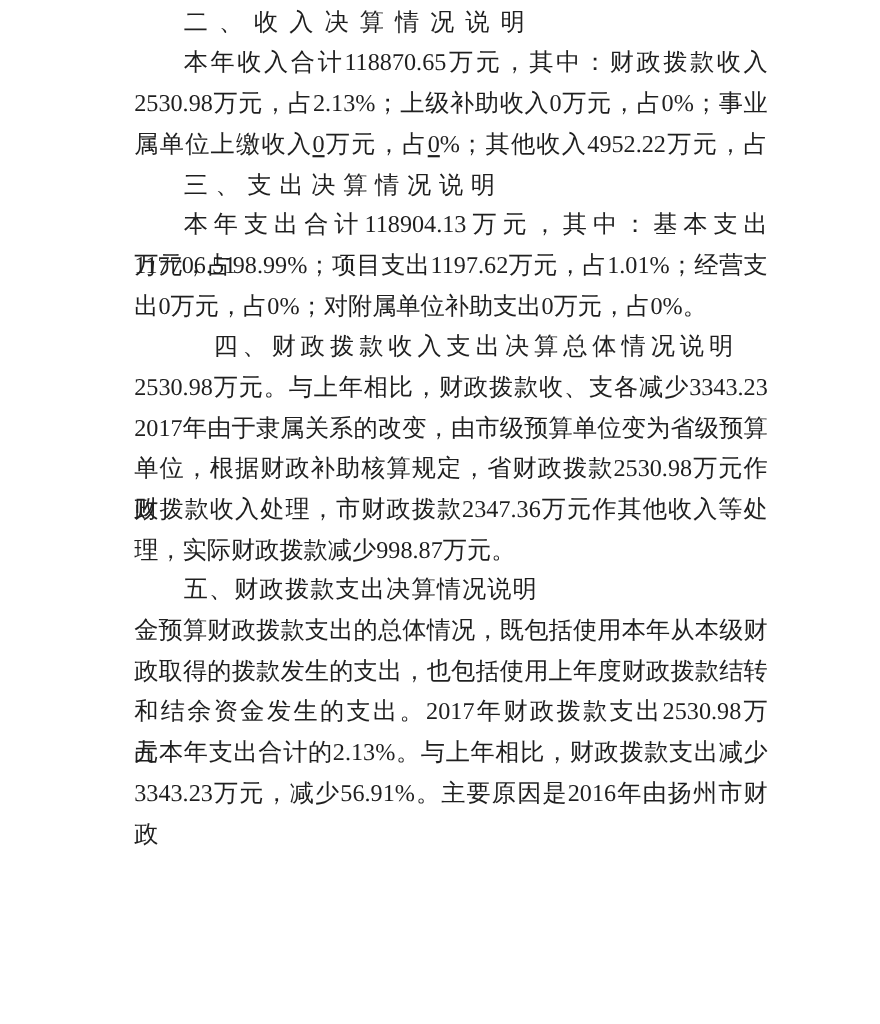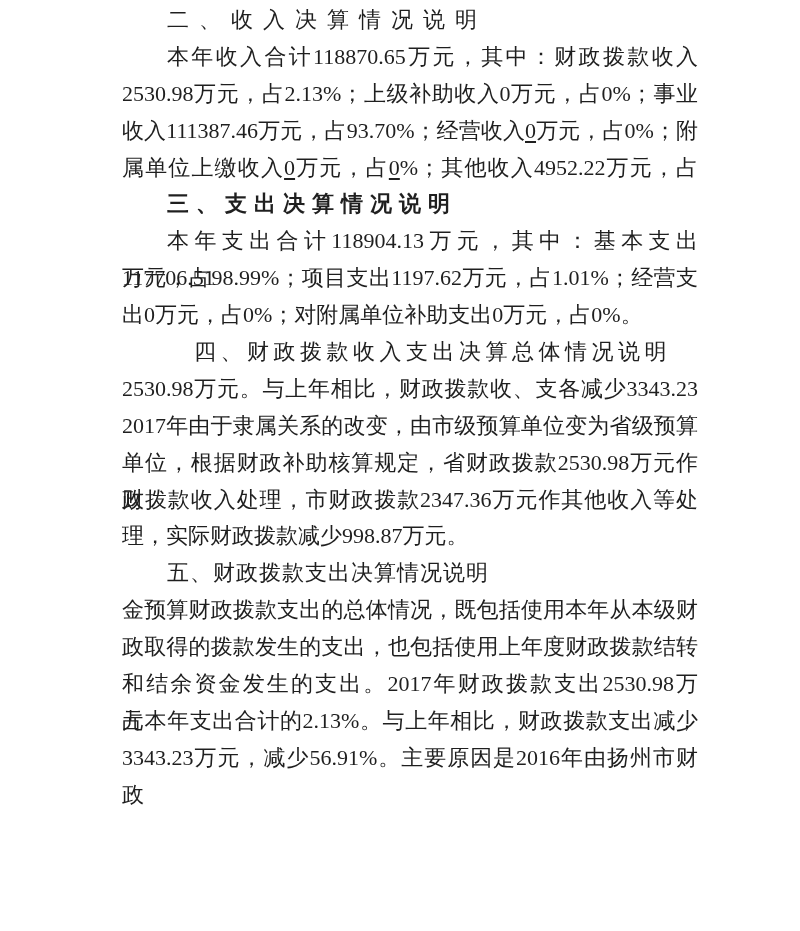--- a/index.html
+++ b/index.html
@@ -43,23 +43,22 @@
   }
 </style>
 </head>
 <body>
 
 <div class="page">
   <div class="text-block">
       <div class="line ind" style="letter-spacing: 10px;"><span>二、收入决算情况说明</span></div>
       <div class="line just ind"><span>本年收入合计118870.65万元，其中：财政拨款收入</span></div>
       <div class="line just"><span>2530.98万元，占2.13%；上级补助收入0万元，占0%；事业</span></div>
-      <div class="line just"><span>收入111387.46万元，占93.70%；经营收入</span><span class="u">0</span><span>万元，占0%；附</span></div>
       <div class="line just"><span>属单位上缴收入</span><span class="u">0</span><span>万元，占</span><span class="u">0</span><span>%；其他收入4952.22万元，占</span></div>
-      <div class="line ind" style="letter-spacing: 7px; font-weight: bold;"><span>三、支出决算情况说明</span></div>
+      <div class="line ind" style="letter-spacing: 7px;"><span>三、支出决算情况说明</span></div>
       <div class="line just ind"><span>本年支出合计118904.13万元，其中：基本支出117706.51</span></div>
       <div class="line just"><span>万元，占98.99%；项目支出1197.62万元，占1.01%；经营支</span></div>
       <div class="line"><span>出0万元，占0%；对附属单位补助支出0万元，占0%。</span></div>
       <div class="line ind" style="letter-spacing: 4.5px; text-align: center;"><span>四、财政拨款收入支出决算总体情况说明</span></div>
       <div class="line just"><span>2530.98万元。与上年相比，财政拨款收、支各减少3343.23</span></div>
       <div class="line just"><span>2017年由于隶属关系的改变，由市级预算单位变为省级预算</span></div>
       <div class="line just"><span>单位，根据财政补助核算规定，省财政拨款2530.98万元作财</span></div>
       <div class="line just"><span>政拨款收入处理，市财政拨款2347.36万元作其他收入等处</span></div>
       <div class="line"><span>理，实际财政拨款减少998.87万元。</span></div>
       <div class="line ind" style="letter-spacing: 1px;"><span>五、财政拨款支出决算情况说明</span></div>

